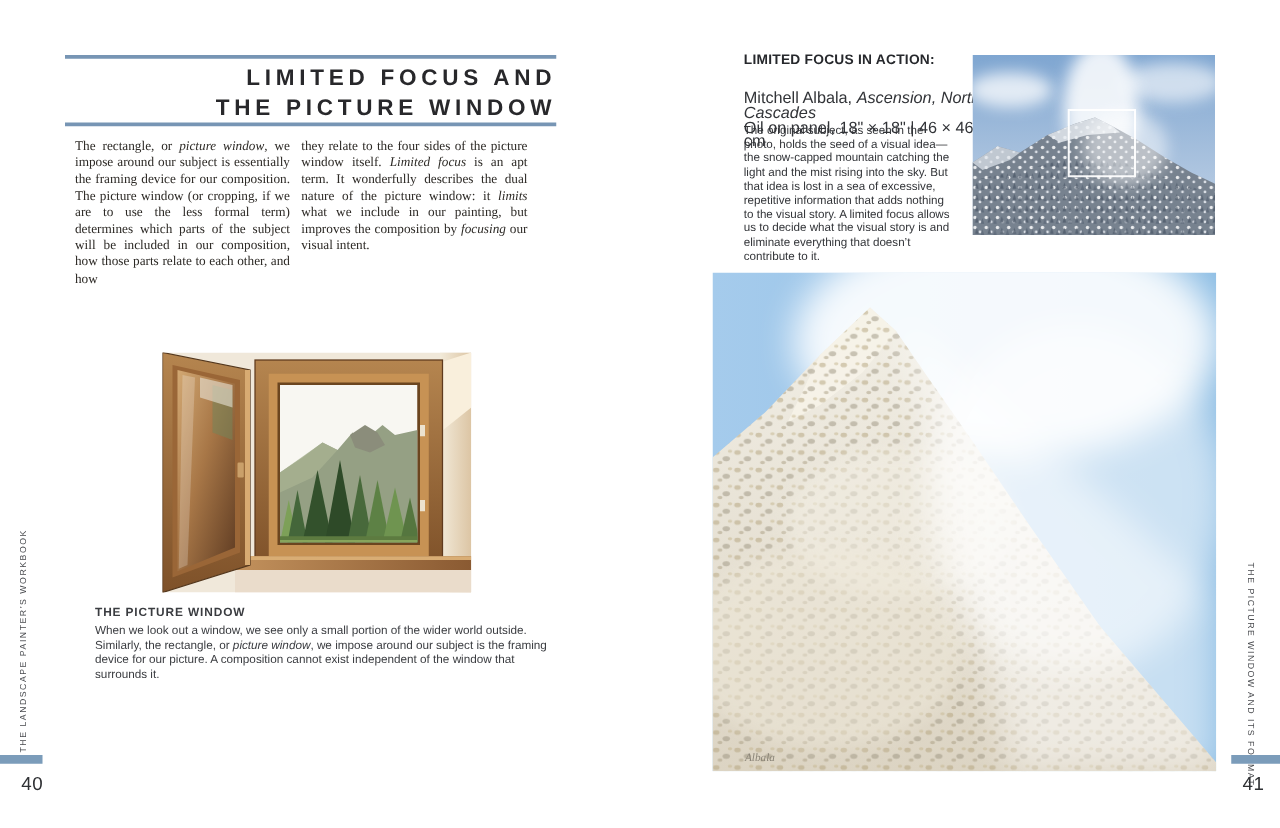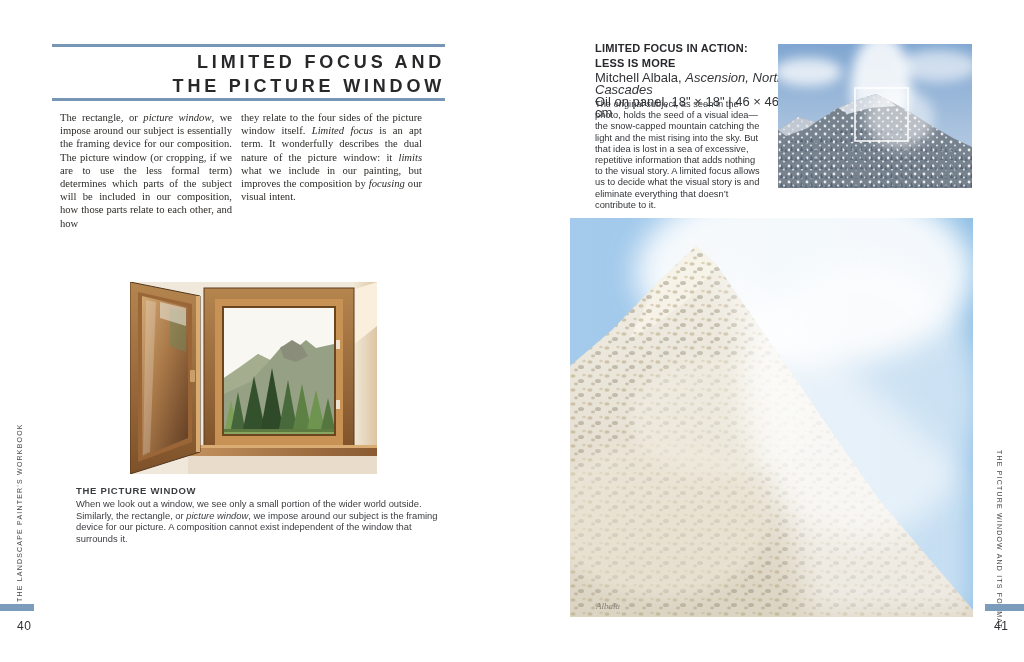--- a/index.html
+++ b/index.html
@@ -48,21 +48,21 @@
   
   .spine {
     writing-mode:vertical-rl; white-space:nowrap;
     font-size:7px; letter-spacing:1.2px; color:#47494d;
   }
   .spine-left  { left:16px; top:452px; height:150px; transform:rotate(180deg); }
   .spine-right { left:996px; top:450px; height:150px; }
   .accent-bar { background:#7b9cba; height:7px; }
   .bar-left  { left:0; top:604px; width:34px; }
   .bar-right { left:985px; top:604px; width:39px; }
-  .folio { font-size:12px; color:#2f3134; letter-spacing:.5px;text-align:right; }
+  .folio { font-size:15px; color:#2f3134; letter-spacing:.5px;text-align:right; }
   .folio-left  { left:17px; top:619px; }
   .folio-right { left:994px; top:619px; }
 
   .figure { display:block; }
 </style>
 </head>
 <body>
 
 <div class="spread">
 
@@ -145,21 +145,20 @@
 
   <div class="abs caption-head">THE PICTURE WINDOW</div>
   <div class="abs caption-body"><span>When we look out a window, we see only a small portion of the wider world outside. Similarly, the rectangle, or </span><em>picture window</em><span>, we impose around our subject is the framing device for our picture. A composition cannot exist independent of the window that surrounds it.</span></div>
 
   <div class="abs spine spine-left">THE LANDSCAPE PAINTER’S WORKBOOK</div>
   <div class="abs accent-bar bar-left"></div>
   <div class="abs folio folio-left">40</div>
 
   <div class="abs sb-head">
     <div>LIMITED FOCUS IN ACTION:</div>
-    <div>LESS IS MORE</div>
   </div>
   <div class="abs sb-credit">
     <div><span>Mitchell Albala, </span><em>Ascension, North Cascades</em></div>
     <div>Oil on panel, 18" × 18" | 46 × 46 cm</div>
   </div>
   <div class="abs sb-body">The original subject, as seen in the photo, holds the seed of a visual idea—the snow-capped mountain catching the light and the mist rising into the sky. But that idea is lost in a sea of excessive, repetitive information that adds nothing to the visual story. A limited focus allows us to decide what the visual story is and eliminate everything that doesn’t contribute to it.</div>
 
   <svg class="abs figure" style="left:778px; top:44px;" width="194" height="144" viewBox="0 0 194 144">
     <defs>
       <linearGradient id="phSky" x1="0" y1="0" x2="0" y2="1">

